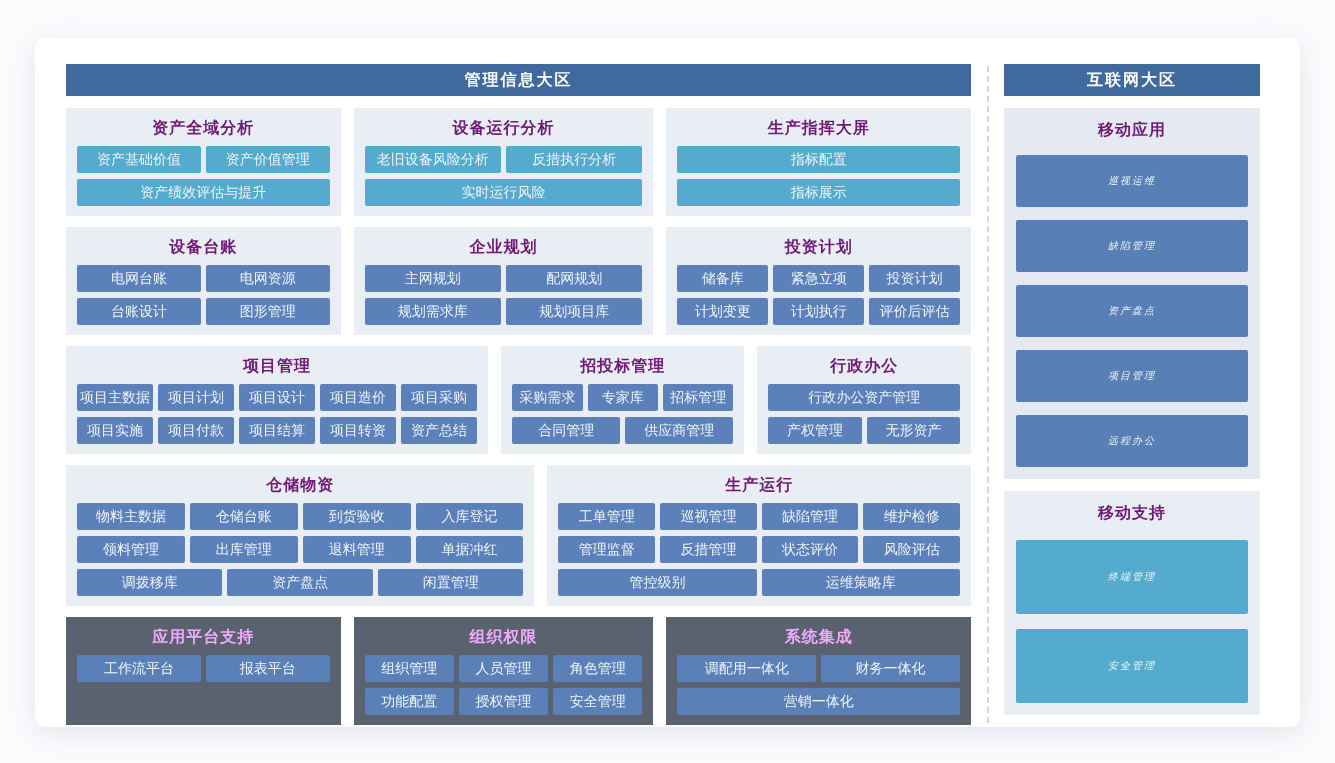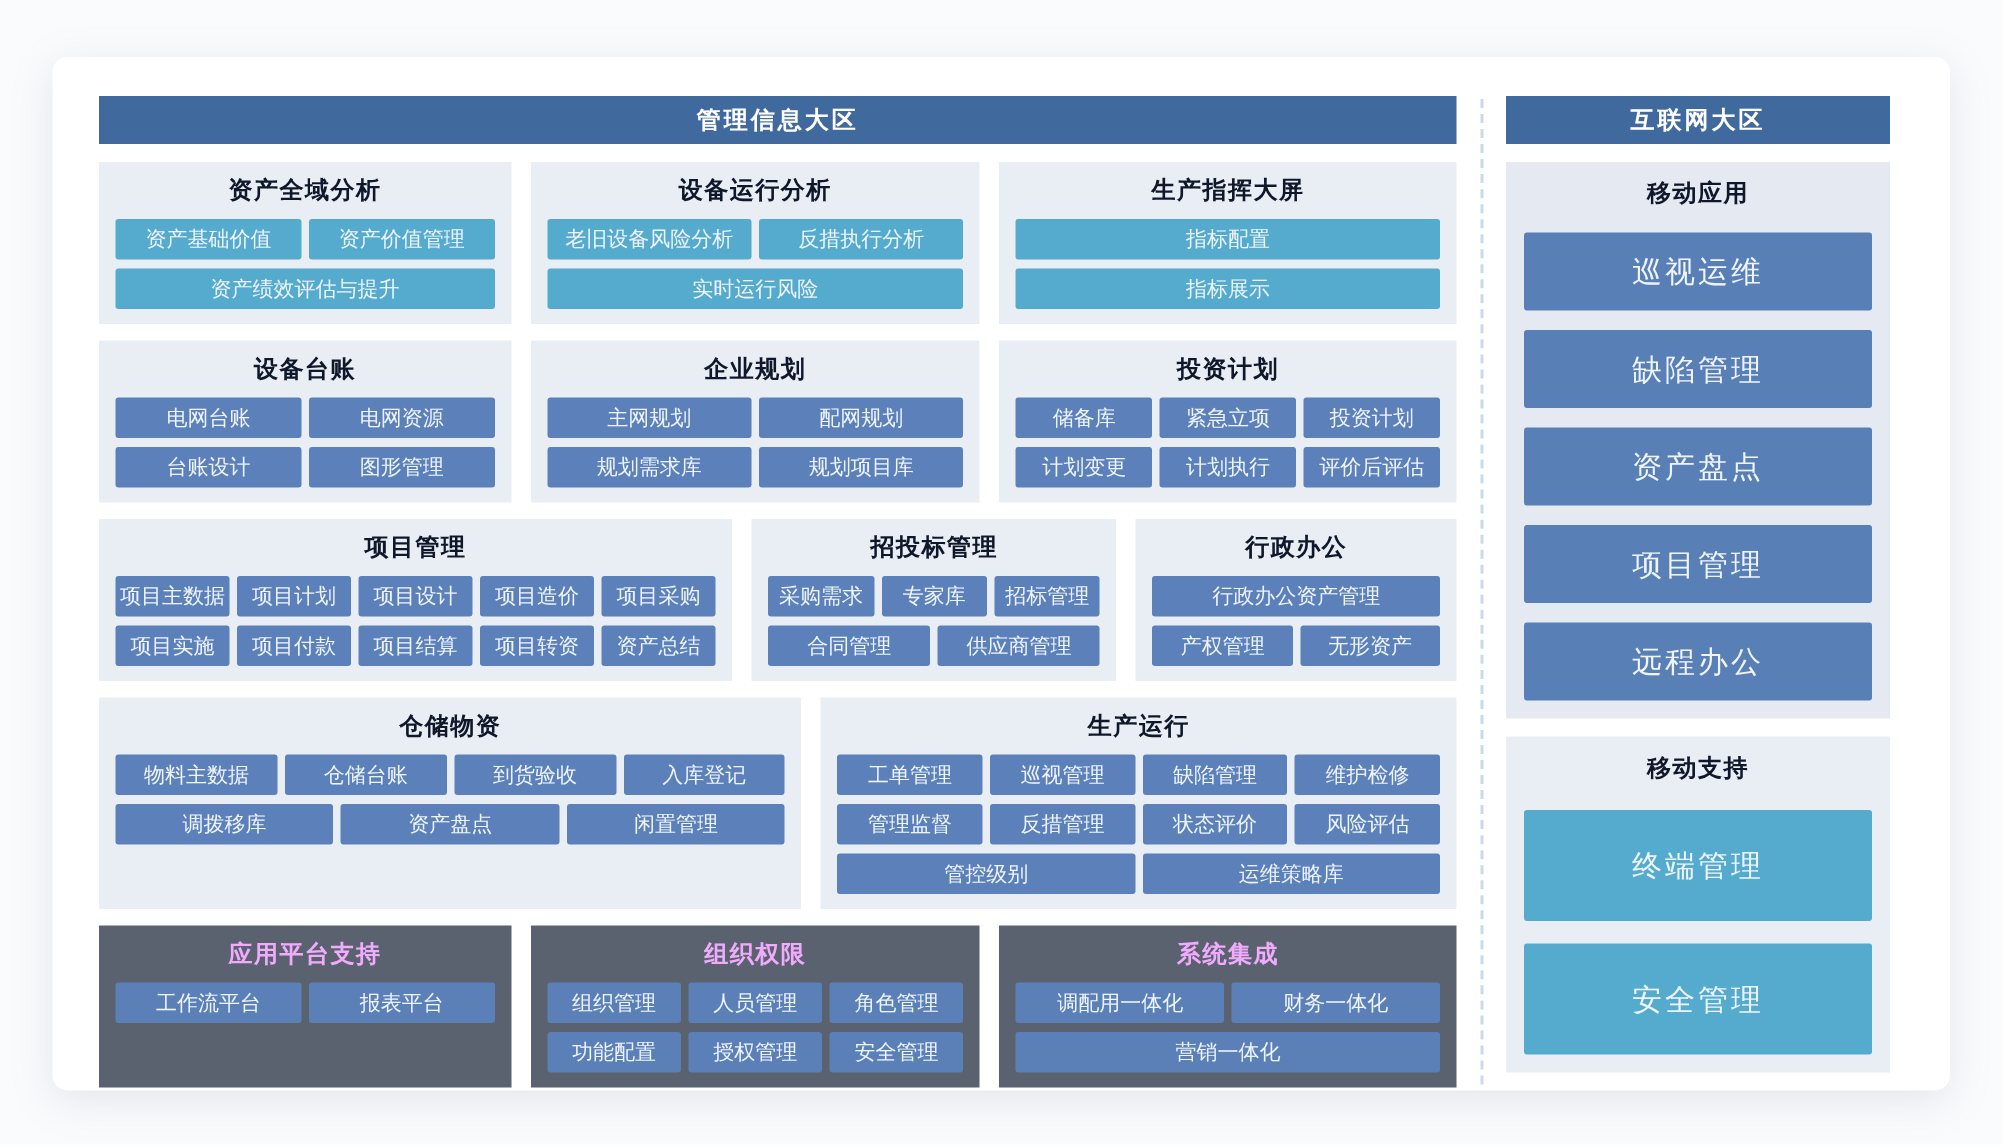--- a/index.html
+++ b/index.html
@@ -33,21 +33,21 @@
 
   .zone-row { display:grid; gap:13px; margin-bottom:11px; }
   .row-0, .row-1, .row-4 { grid-template-columns:275fr 300fr 305fr; }
   .row-2 { grid-template-columns:425fr 245fr 215fr; }
   .row-3 { grid-template-columns:470fr 425fr; }
 
   .sec { padding:8px 11px 10px 11px; }
   .sec.light { background:#e9eef5; }
   .sec.dark  { background:#59626e; }
   .sec-title {
-    font-size:16px; font-weight:bold; color:#0f172a;
+    font-size:16px; font-weight:bold; color:#701a75;
     text-align:center; line-height:24px; margin-bottom:4px;
     letter-spacing:1px;
   }
   .sec.dark .sec-title { color:#f0abfc; }
 
   .btn-row { display:flex; gap:5px; margin-top:6px; }
   .btn {
     flex:1; height:27px; border-radius:2px;
     display:flex; align-items:center; justify-content:center;
     font-size:14px; color:#eef4fa; cursor:pointer;
@@ -57,21 +57,21 @@
   .btn.blue { background:#5b80ba; }
   .sec.dark .btn.blue { background:#5a80b7; }
 
   
   .net-sec { padding:10px 12px 12px 12px; margin-bottom:12px; }
   .net-sec.light { background:#e5eaf2; }
   .net-sec.lighter { background:#e9eef5; }
   .net-btn {
     height:52px; border-radius:2px; margin-top:13px;
     display:flex; align-items:center; justify-content:center;
-    font-size:20px; color:#eef4fa; letter-spacing:2px; cursor:pointer;
+    font-size:10px; color:#eef4fa; letter-spacing:2px; cursor:pointer;font-style:italic;
   }
   .net-btn.blue { background:#587fb6; }
   .net-btn.teal { background:#55abce; height:74px; margin-top:15px; }
 </style>
 </head>
 <body>
 
 <div class="card">
 
   <div class="main-zone">
@@ -187,20 +187,26 @@
           </section>
         </div>
         <div class="zone-row row-3">
           <section class="sec light">
             <div class="sec-title">仓储物资</div>
             <div class="btn-row">
               <div class="btn blue">物料主数据</div>
               <div class="btn blue">仓储台账</div>
               <div class="btn blue">到货验收</div>
               <div class="btn blue">入库登记</div>
+            </div>
+            <div class="btn-row">
+              <div class="btn blue">领料管理</div>
+              <div class="btn blue">出库管理</div>
+              <div class="btn blue">退料管理</div>
+              <div class="btn blue">单据冲红</div>
             </div>
             <div class="btn-row">
               <div class="btn blue">调拨移库</div>
               <div class="btn blue">资产盘点</div>
               <div class="btn blue">闲置管理</div>
             </div>
           </section>
           <section class="sec light">
             <div class="sec-title">生产运行</div>
             <div class="btn-row">

